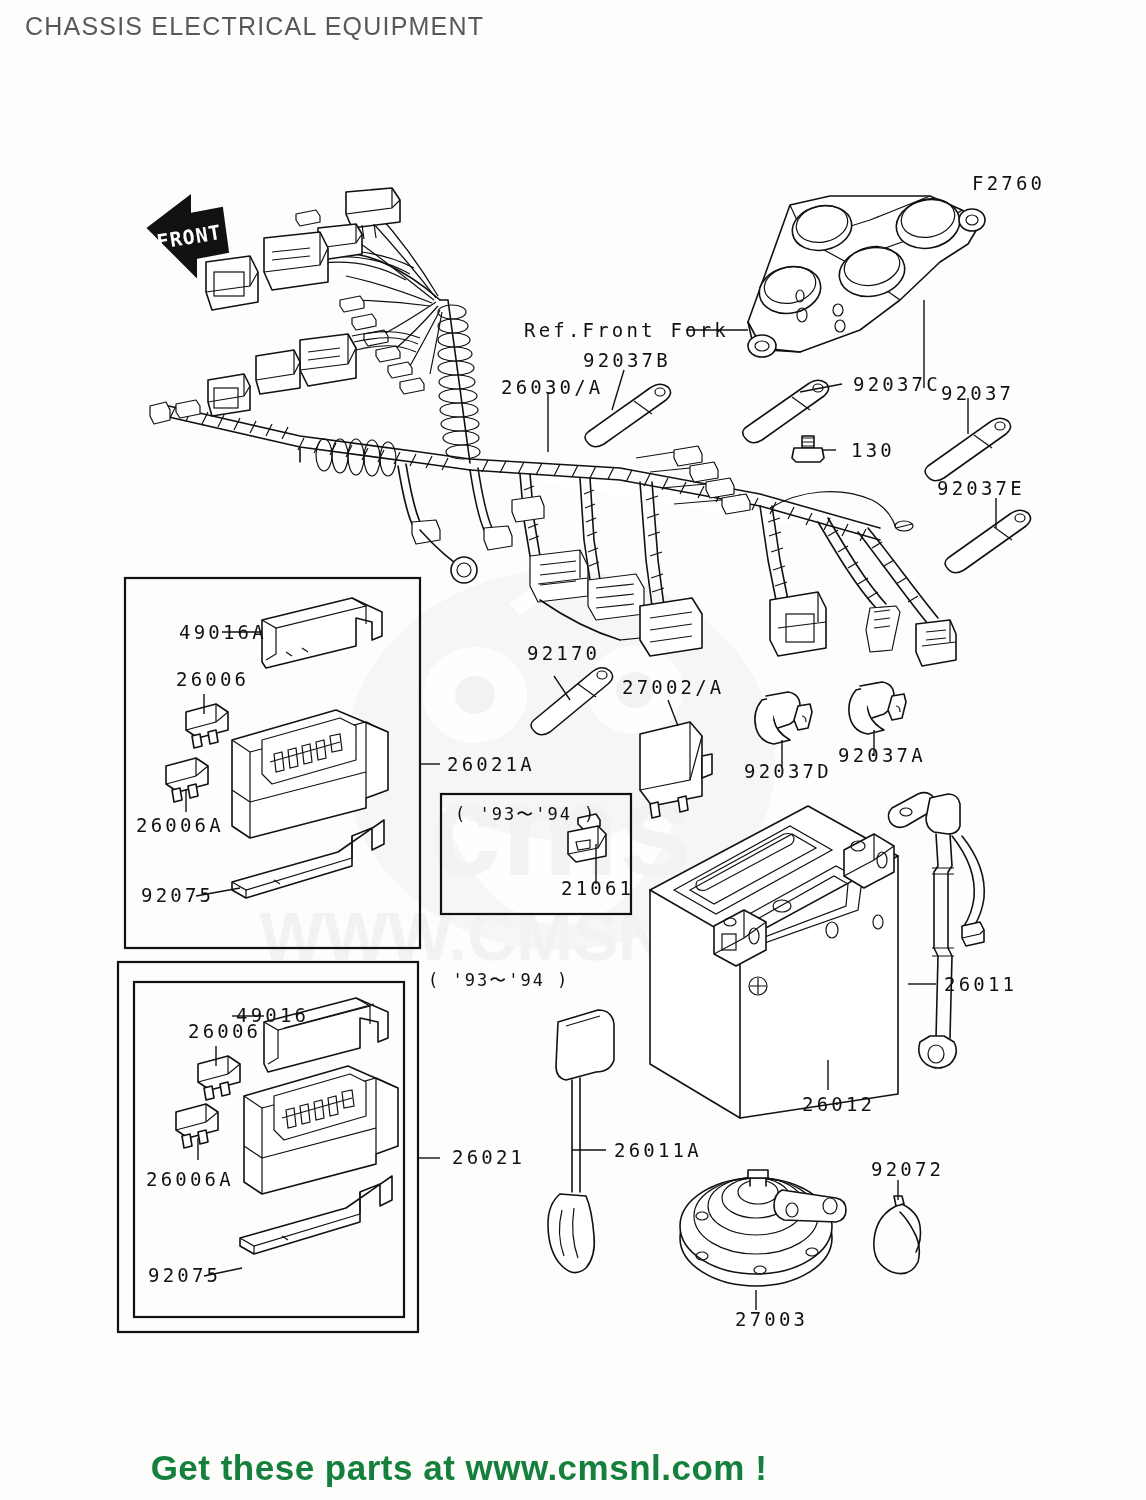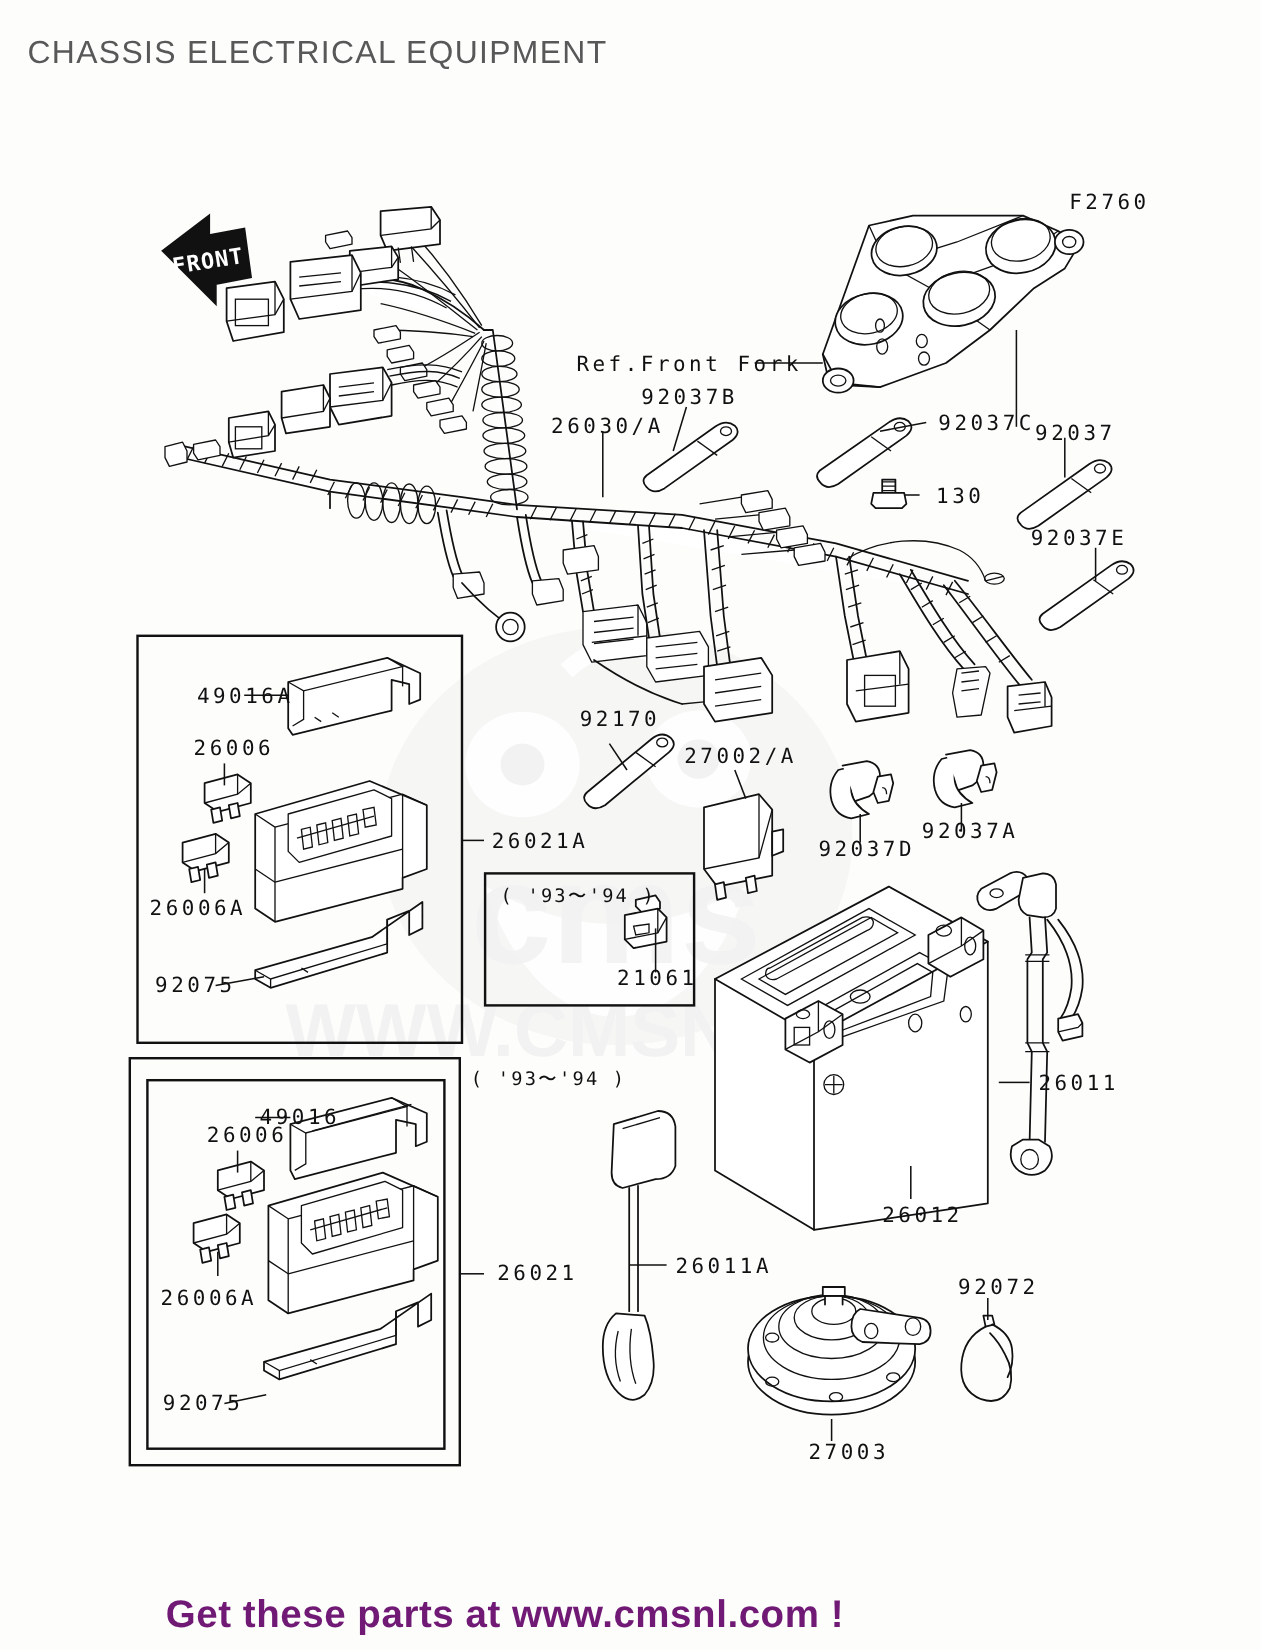--- a/index.html
+++ b/index.html
@@ -2,28 +2,28 @@
 <html><head>
 <meta charset="utf-8">
 <style>
   html,body{margin:0;padding:0;background:#ffffff;}
   body{
     width:1146px;height:1500px;position:relative;overflow:hidden;
     font-family:"DejaVu Sans Mono","Liberation Mono",monospace;
     background:#fdfdfc;
   }
   #page-title{
-    position:absolute;left:25px;top:32px;
+    position:absolute;left:25px;top:12px;
     font-family:"Liberation Sans","DejaVu Sans",sans-serif;
-    font-size:29px;letter-spacing:1.2px;color:#585858;white-space:nowrap;
+    font-size:25px;letter-spacing:1.2px;color:#585858;white-space:nowrap;
   }
   #footer-note{
     position:absolute;left:0;top:1448px;width:918px;text-align:center;
     font-family:"Liberation Sans","DejaVu Sans",sans-serif;
-    font-size:35px;font-weight:bold;color:#701a75;letter-spacing:.5px;
+    font-size:35px;font-weight:bold;color:#15803d;letter-spacing:.5px;
   }
   #diagram{position:absolute;left:0;top:0;width:1146px;height:1500px;}
   .wm{pointer-events:none;}
   svg text.lbl{
     font-family:"DejaVu Sans Mono","Liberation Mono",monospace;
     font-size:19px;letter-spacing:3.2px;fill:#111;
   }
   svg text.yr{
     font-family:"DejaVu Sans Mono","Liberation Mono",monospace;
     font-size:17px;letter-spacing:2px;fill:#111;

